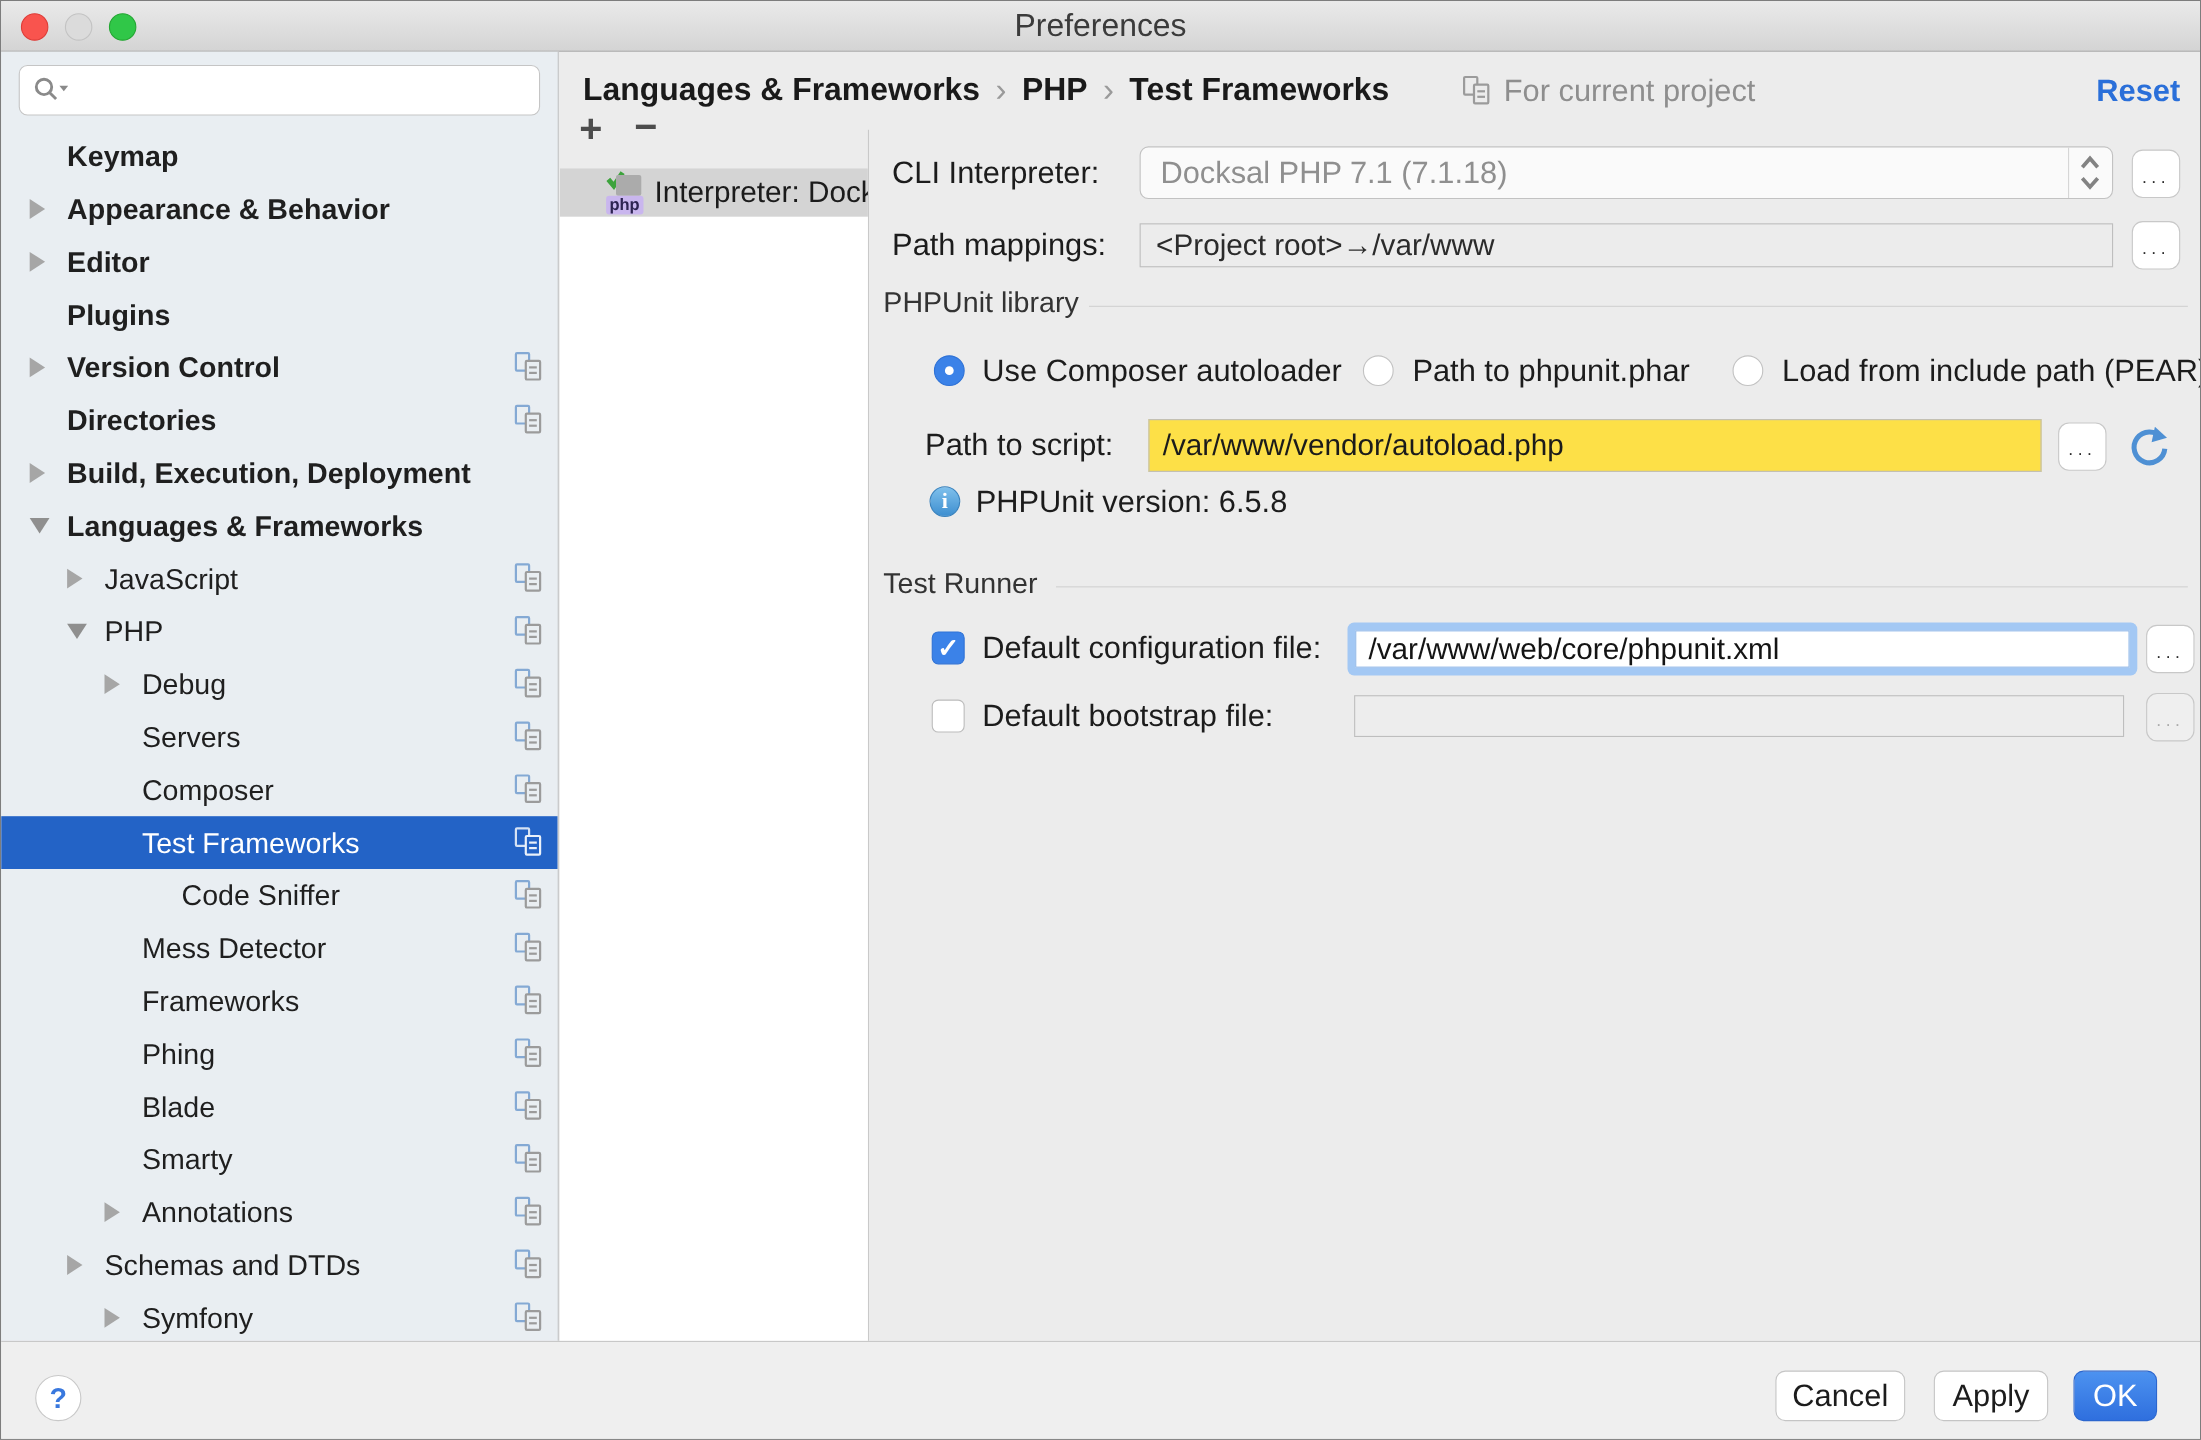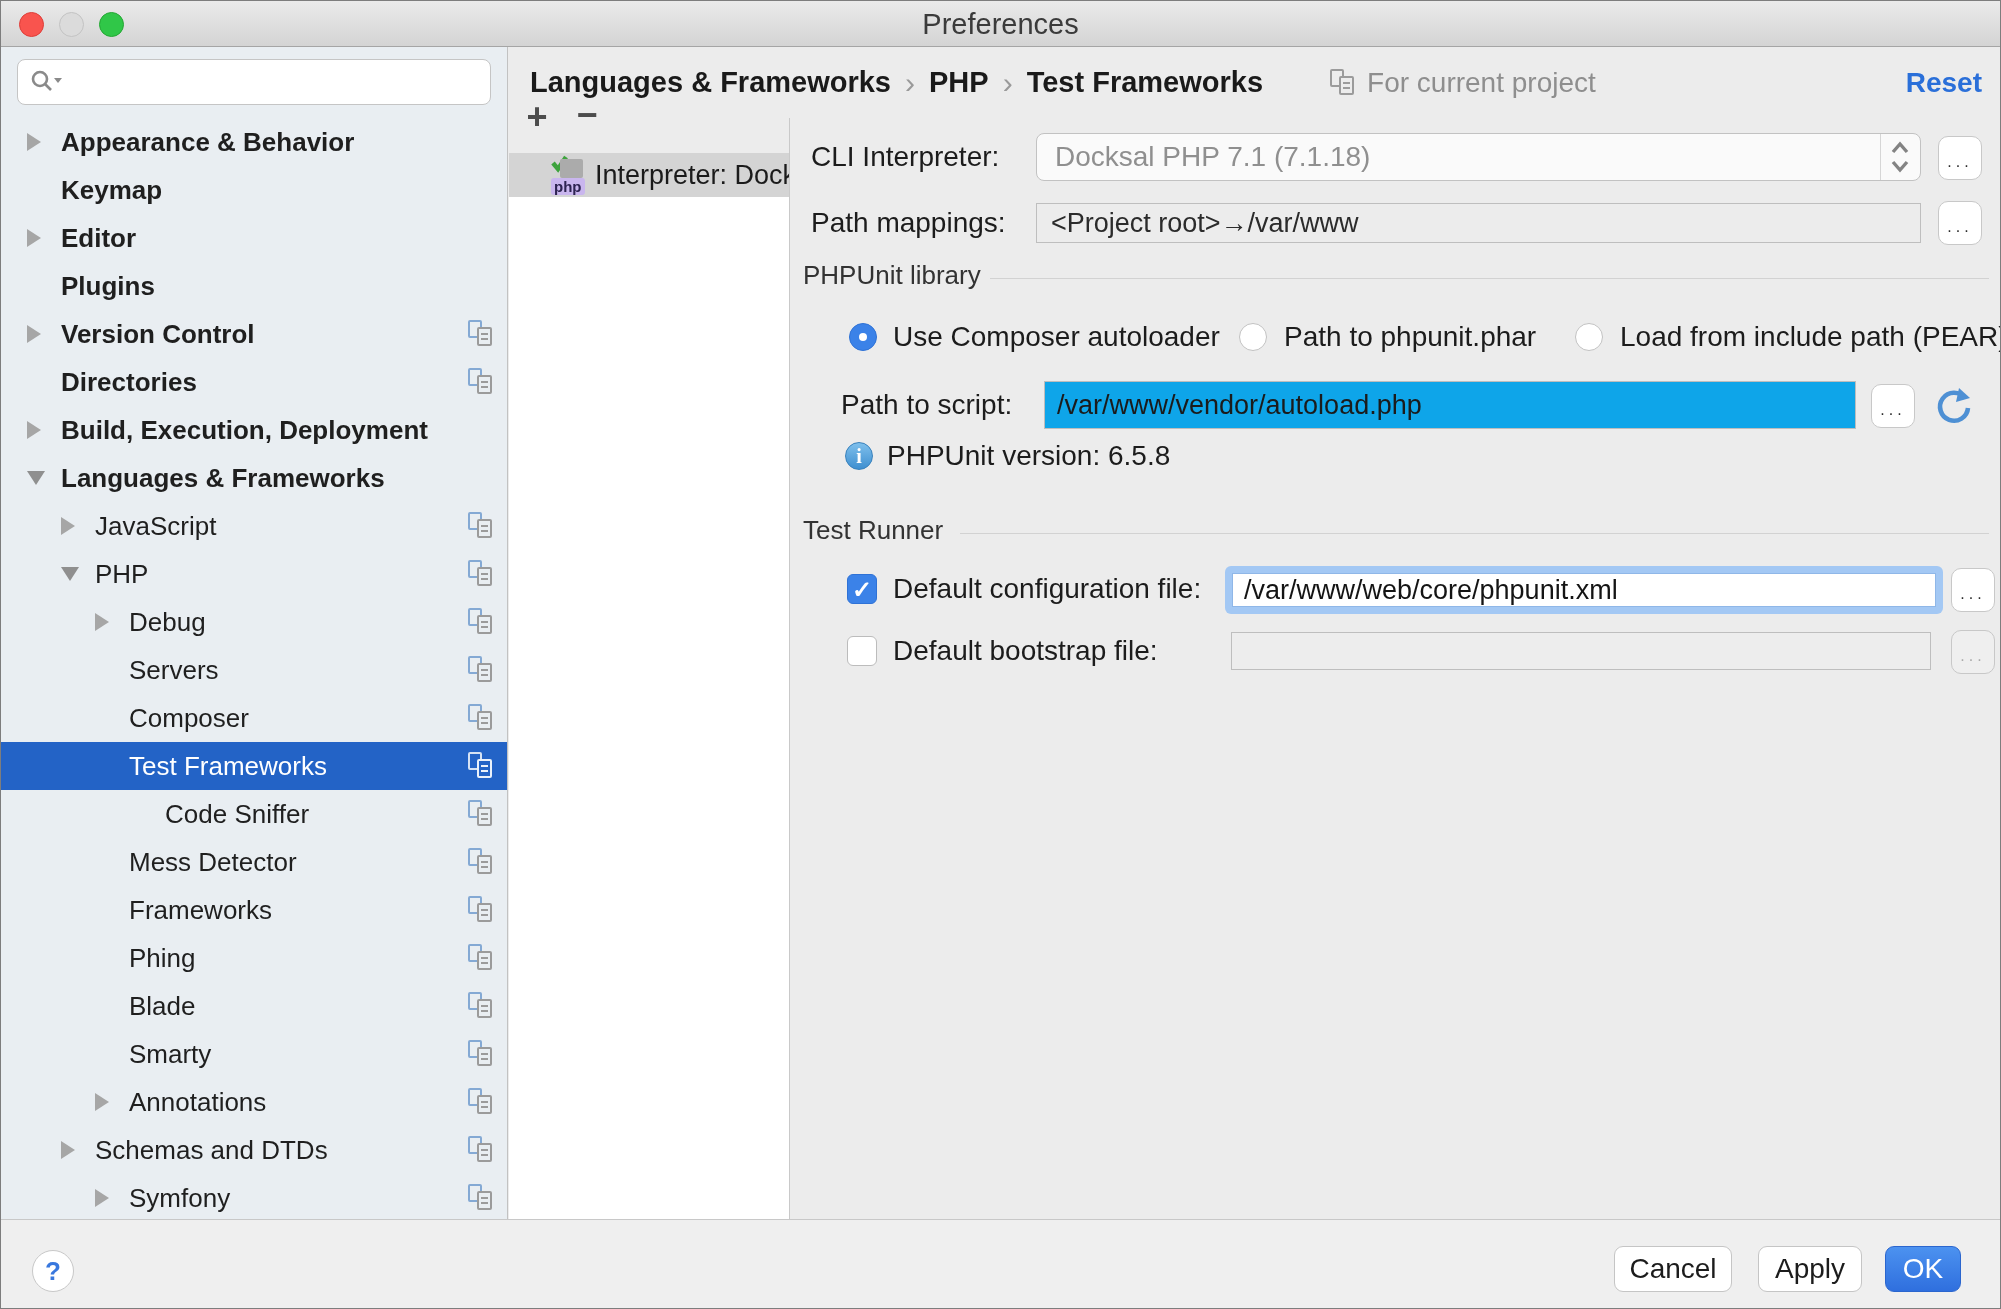--- a/index.html
+++ b/index.html
@@ -71,21 +71,21 @@
   
   .main { position:absolute; left:789px; top:46px; width:1212px; height:1172px; }
   .flabel { position:absolute; height:28px; line-height:28px; font-size:28px; color:#1C1C1C; white-space:nowrap; }
   .sechead { position:absolute; height:28px; line-height:28px; font-size:26px; color:#333; white-space:nowrap; }
   .secline { position:absolute; height:1px; background:#D2D2D2; }
   .combo { position:absolute; background:#FAFAFA; border:1px solid #C2C2C2; border-radius:8px; }
   .combo .val { position:absolute; left:18px; top:0; bottom:0; line-height:46px; font-size:28px; color:#8F8F8F; white-space:nowrap; }
   .stepper { position:absolute; right:0; top:0; bottom:0; width:40px; border-left:1px solid #D6D6D6; }
   .flatfield { position:absolute; background:#ECECEC; border:1px solid #BEBEBE; }
   .flatfield .val { position:absolute; left:14px; top:0; bottom:0; line-height:38px; font-size:27px; color:#2B2B2B; white-space:nowrap; }
-  .textinput { position:absolute; background:#0ea5e9; border:1px solid #BDBDBD; }
+  .textinput { position:absolute; background:#fde047; border:1px solid #BDBDBD; }
   .textinput .val { position:absolute; left:12px; top:0; bottom:0; display:flex; align-items:center; font-size:27px; color:#1B1B1B; white-space:nowrap; }
   .focusring { position:absolute; background:#A3C8F4; border-radius:6px; }
   .focusring .inner { position:absolute; left:7px; top:7px; right:7px; bottom:7px; background:#fff; border:1px solid #8FB7E8; }
   .focusring .val { position:absolute; left:12px; top:0; bottom:0; display:flex; align-items:center; font-size:27px; color:#141414; white-space:nowrap; }
   .browse { position:absolute; width:44px; height:44px; background:#FFFFFF; border:1px solid #C8C8C8; border-radius:10px;
     display:flex; align-items:center; justify-content:center; cursor:pointer; }
   .browse .dots { font-size:16px; letter-spacing:4px; color:#2B2B2B; line-height:10px; margin-top:8px; }
   .browse.disabled { background:#EFEFEF; }
   .browse.disabled .dots { color:#ABABAB; }
   .radio { position:absolute; width:28px; height:28px; border-radius:50%; background:#fff; border:1px solid #C2C2C2; }
@@ -124,28 +124,28 @@
   <div class="sidebar">
     <div class="searchbox">
       <svg width="34" height="26" viewBox="0 0 34 26">
         <circle cx="10" cy="10" r="7" fill="none" stroke="#8A8A8A" stroke-width="2.6"></circle>
         <line x1="15" y1="15" x2="21" y2="21" stroke="#8A8A8A" stroke-width="2.6"></line>
         <polygon points="24,9 32,9 28,14" fill="#8A8A8A"></polygon>
       </svg>
     </div>
     <div class="tree" id="tree">
         <div class="tree-row lvl1">
+          <span class="arrow-slot"></span>
+          <span class="tree-label">Keymap</span>
+        </div>
+        <div class="tree-row lvl1">
           <span class="arrow-slot">
             <span class="tri-right"></span>
           </span>
           <span class="tree-label">Appearance &amp; Behavior</span>
-        </div>
-        <div class="tree-row lvl1">
-          <span class="arrow-slot"></span>
-          <span class="tree-label">Keymap</span>
         </div>
         <div class="tree-row lvl1">
           <span class="arrow-slot">
             <span class="tri-right"></span>
           </span>
           <span class="tree-label">Editor</span>
         </div>
         <div class="tree-row lvl1">
           <span class="arrow-slot"></span>
           <span class="tree-label">Plugins</span>

